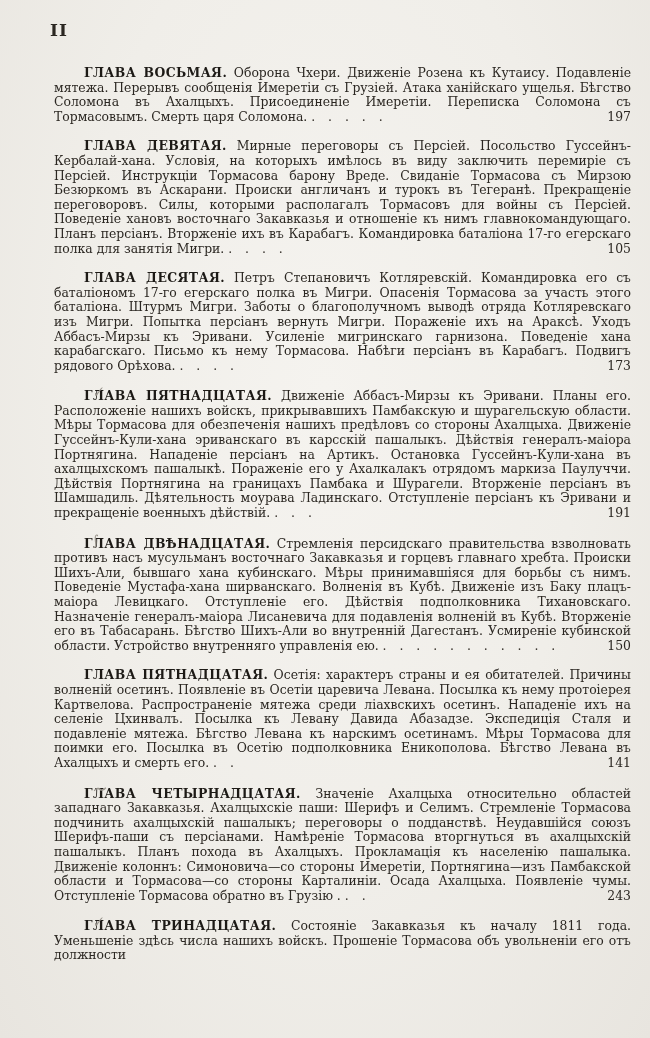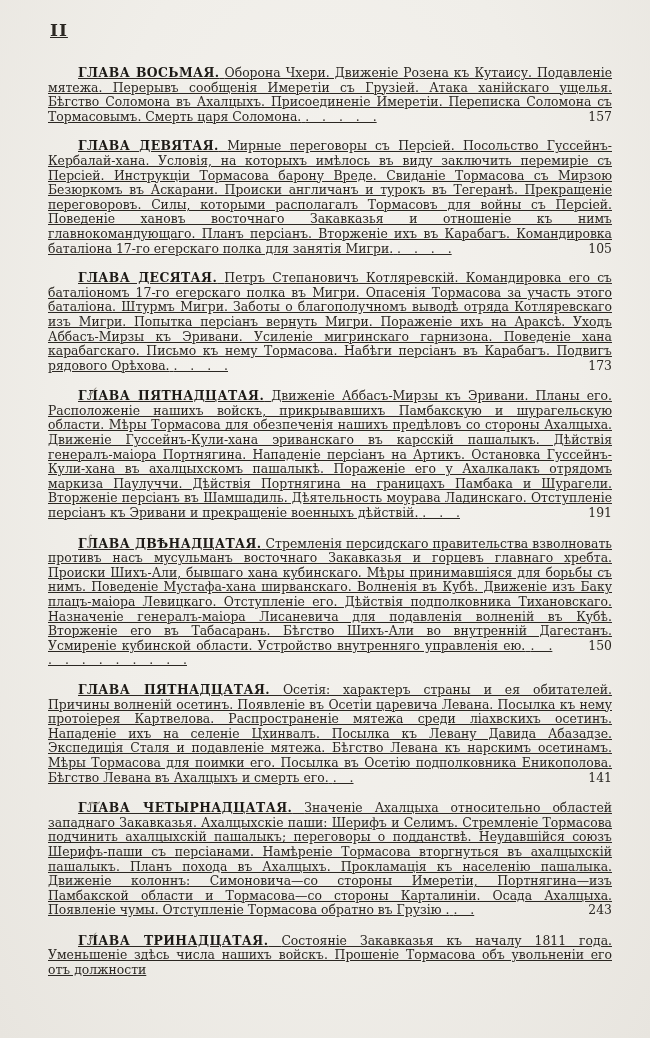--- a/index.html
+++ b/index.html
@@ -11,31 +11,30 @@
     height: 1038px;
     overflow: hidden;
     background: radial-gradient(ellipse at 50% 38%, #f5f3ef 0%, #f0eee9 55%, #e8e5df 100%);
     font-family: "DejaVu Serif", "Liberation Serif", serif;
     color: #2b2722;
   }
   .page {
     box-sizing: border-box;
     width: 650px;
     height: 1038px;
-    padding: 20px 38px 0 44px;
-    text-decoration: underline;
+    padding: 20px 19px 0 44px;
   }
   .folio {
     font-size: 17px;
     font-weight: bold;
     letter-spacing: 1px;
     margin: 0 0 26px 6px;
   }
   .entry {
-    margin: 0 0 15px 4px;
+    margin: 0 0 15px 10px;
     font-size: 12.4px;
     line-height: 14.6px;
     text-align: justify;
     text-indent: 30px;
   }
   .entry .title {
     font-weight: bold;
     letter-spacing: 0.4px;
     color: #1d1a16;
   }
@@ -66,21 +65,21 @@
 </head>
 <body>
 
 <div class="page">
 
   <div class="folio">II</div>
 
   <p class="entry">
     <span class="mark"></span><b class="title">ГЛАВА ВОСЬМАЯ.</b>
     <span class="body">Оборона Чхери. Движеніе Розена къ Кутаису. Подавленіе мятежа. Перерывъ сообщенія Имеретіи съ Грузіей. Атака ханійскаго ущелья. Бѣгство Соломона въ Ахалцыхъ. Присоединеніе Имеретіи. Переписка Соломона съ Тормасовымъ. Смерть царя Соломона.</span>
-    <span class="pagenum">157</span>
+    <span class="pagenum">197</span>
     <span class="dots">. . . . .</span>
   </p>
 
   <p class="entry">
     <span class="mark"></span><b class="title">ГЛАВА ДЕВЯТАЯ.</b>
     <span class="body">Мирные переговоры съ Персіей. Посольство Гуссейнъ-Кербалай-хана. Условія, на которыхъ имѣлось въ виду заключить перемиріе съ Персіей. Инструкціи Тормасова барону Вреде. Свиданіе Тормасова съ Мирзою Безюркомъ въ Аскарани. Происки англичанъ и турокъ въ Тегеранѣ. Прекращеніе переговоровъ. Силы, которыми располагалъ Тормасовъ для войны съ Персіей. Поведеніе хановъ восточнаго Закавказья и отношеніе къ нимъ главнокомандующаго. Планъ персіанъ. Вторженіе ихъ въ Карабагъ. Командировка баталіона 17-го егерскаго полка для занятія Мигри.</span>
     <span class="pagenum">105</span>
     <span class="dots">. . . .</span>
   </p>
 

